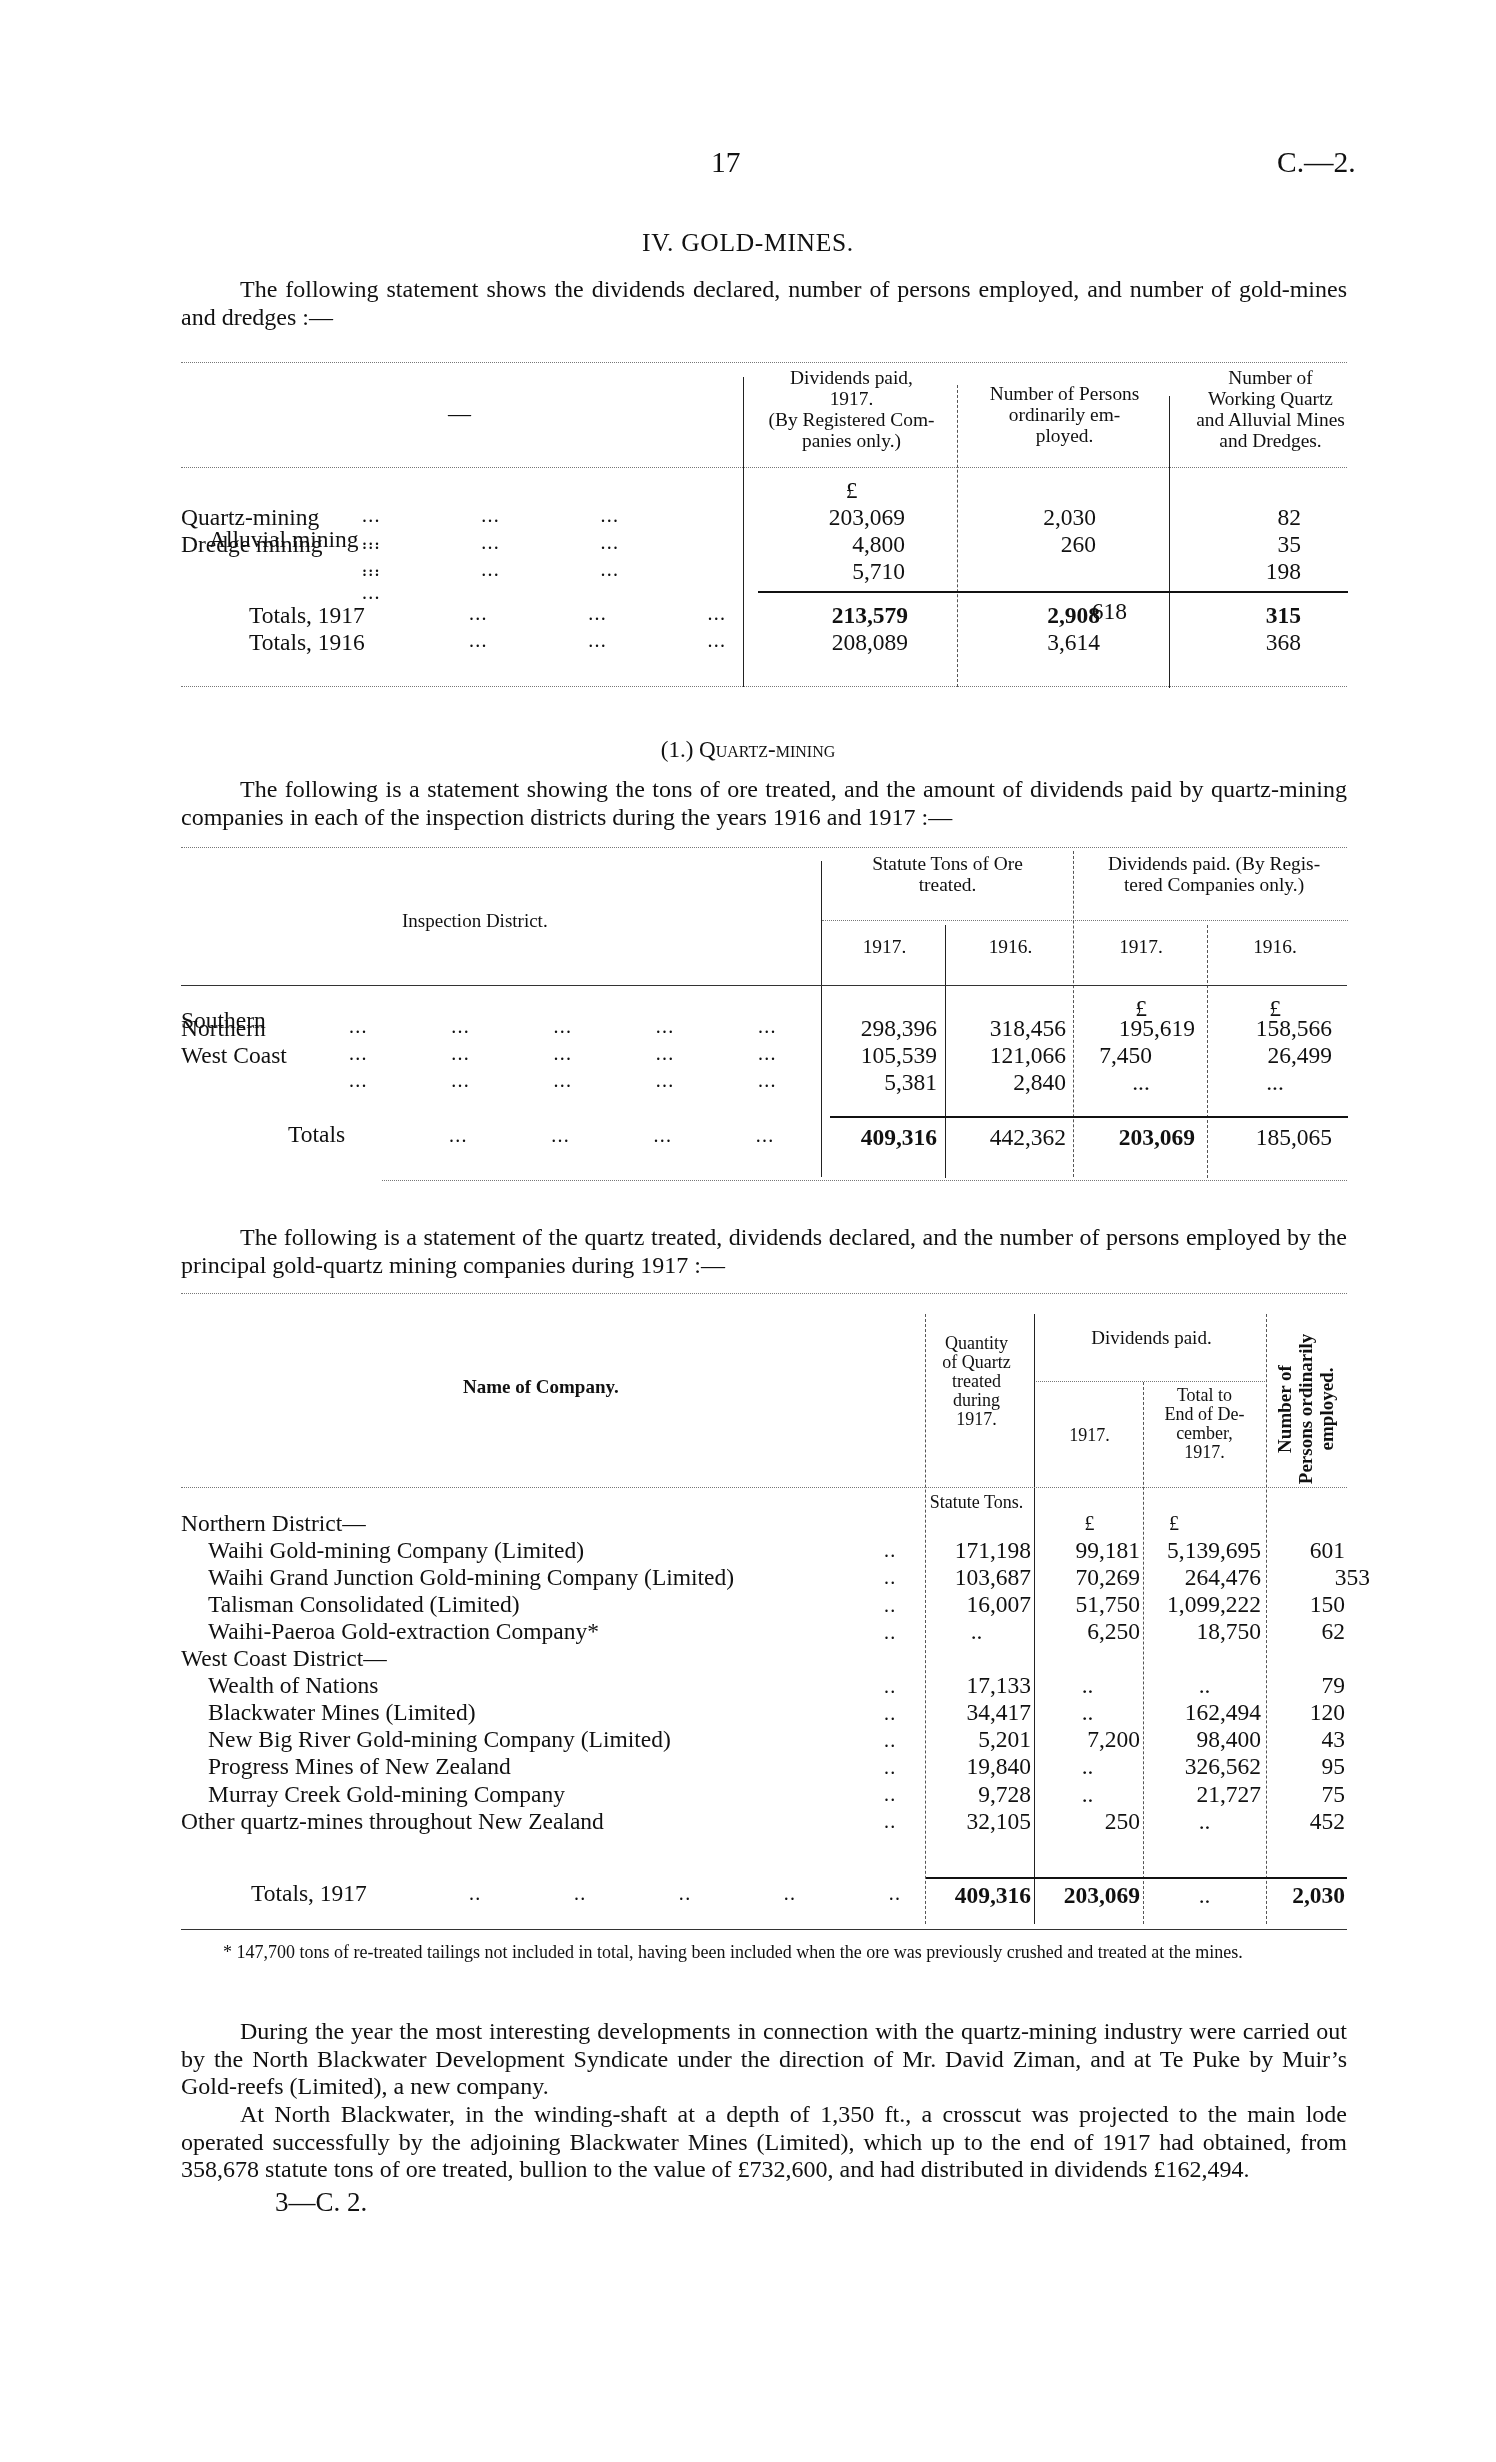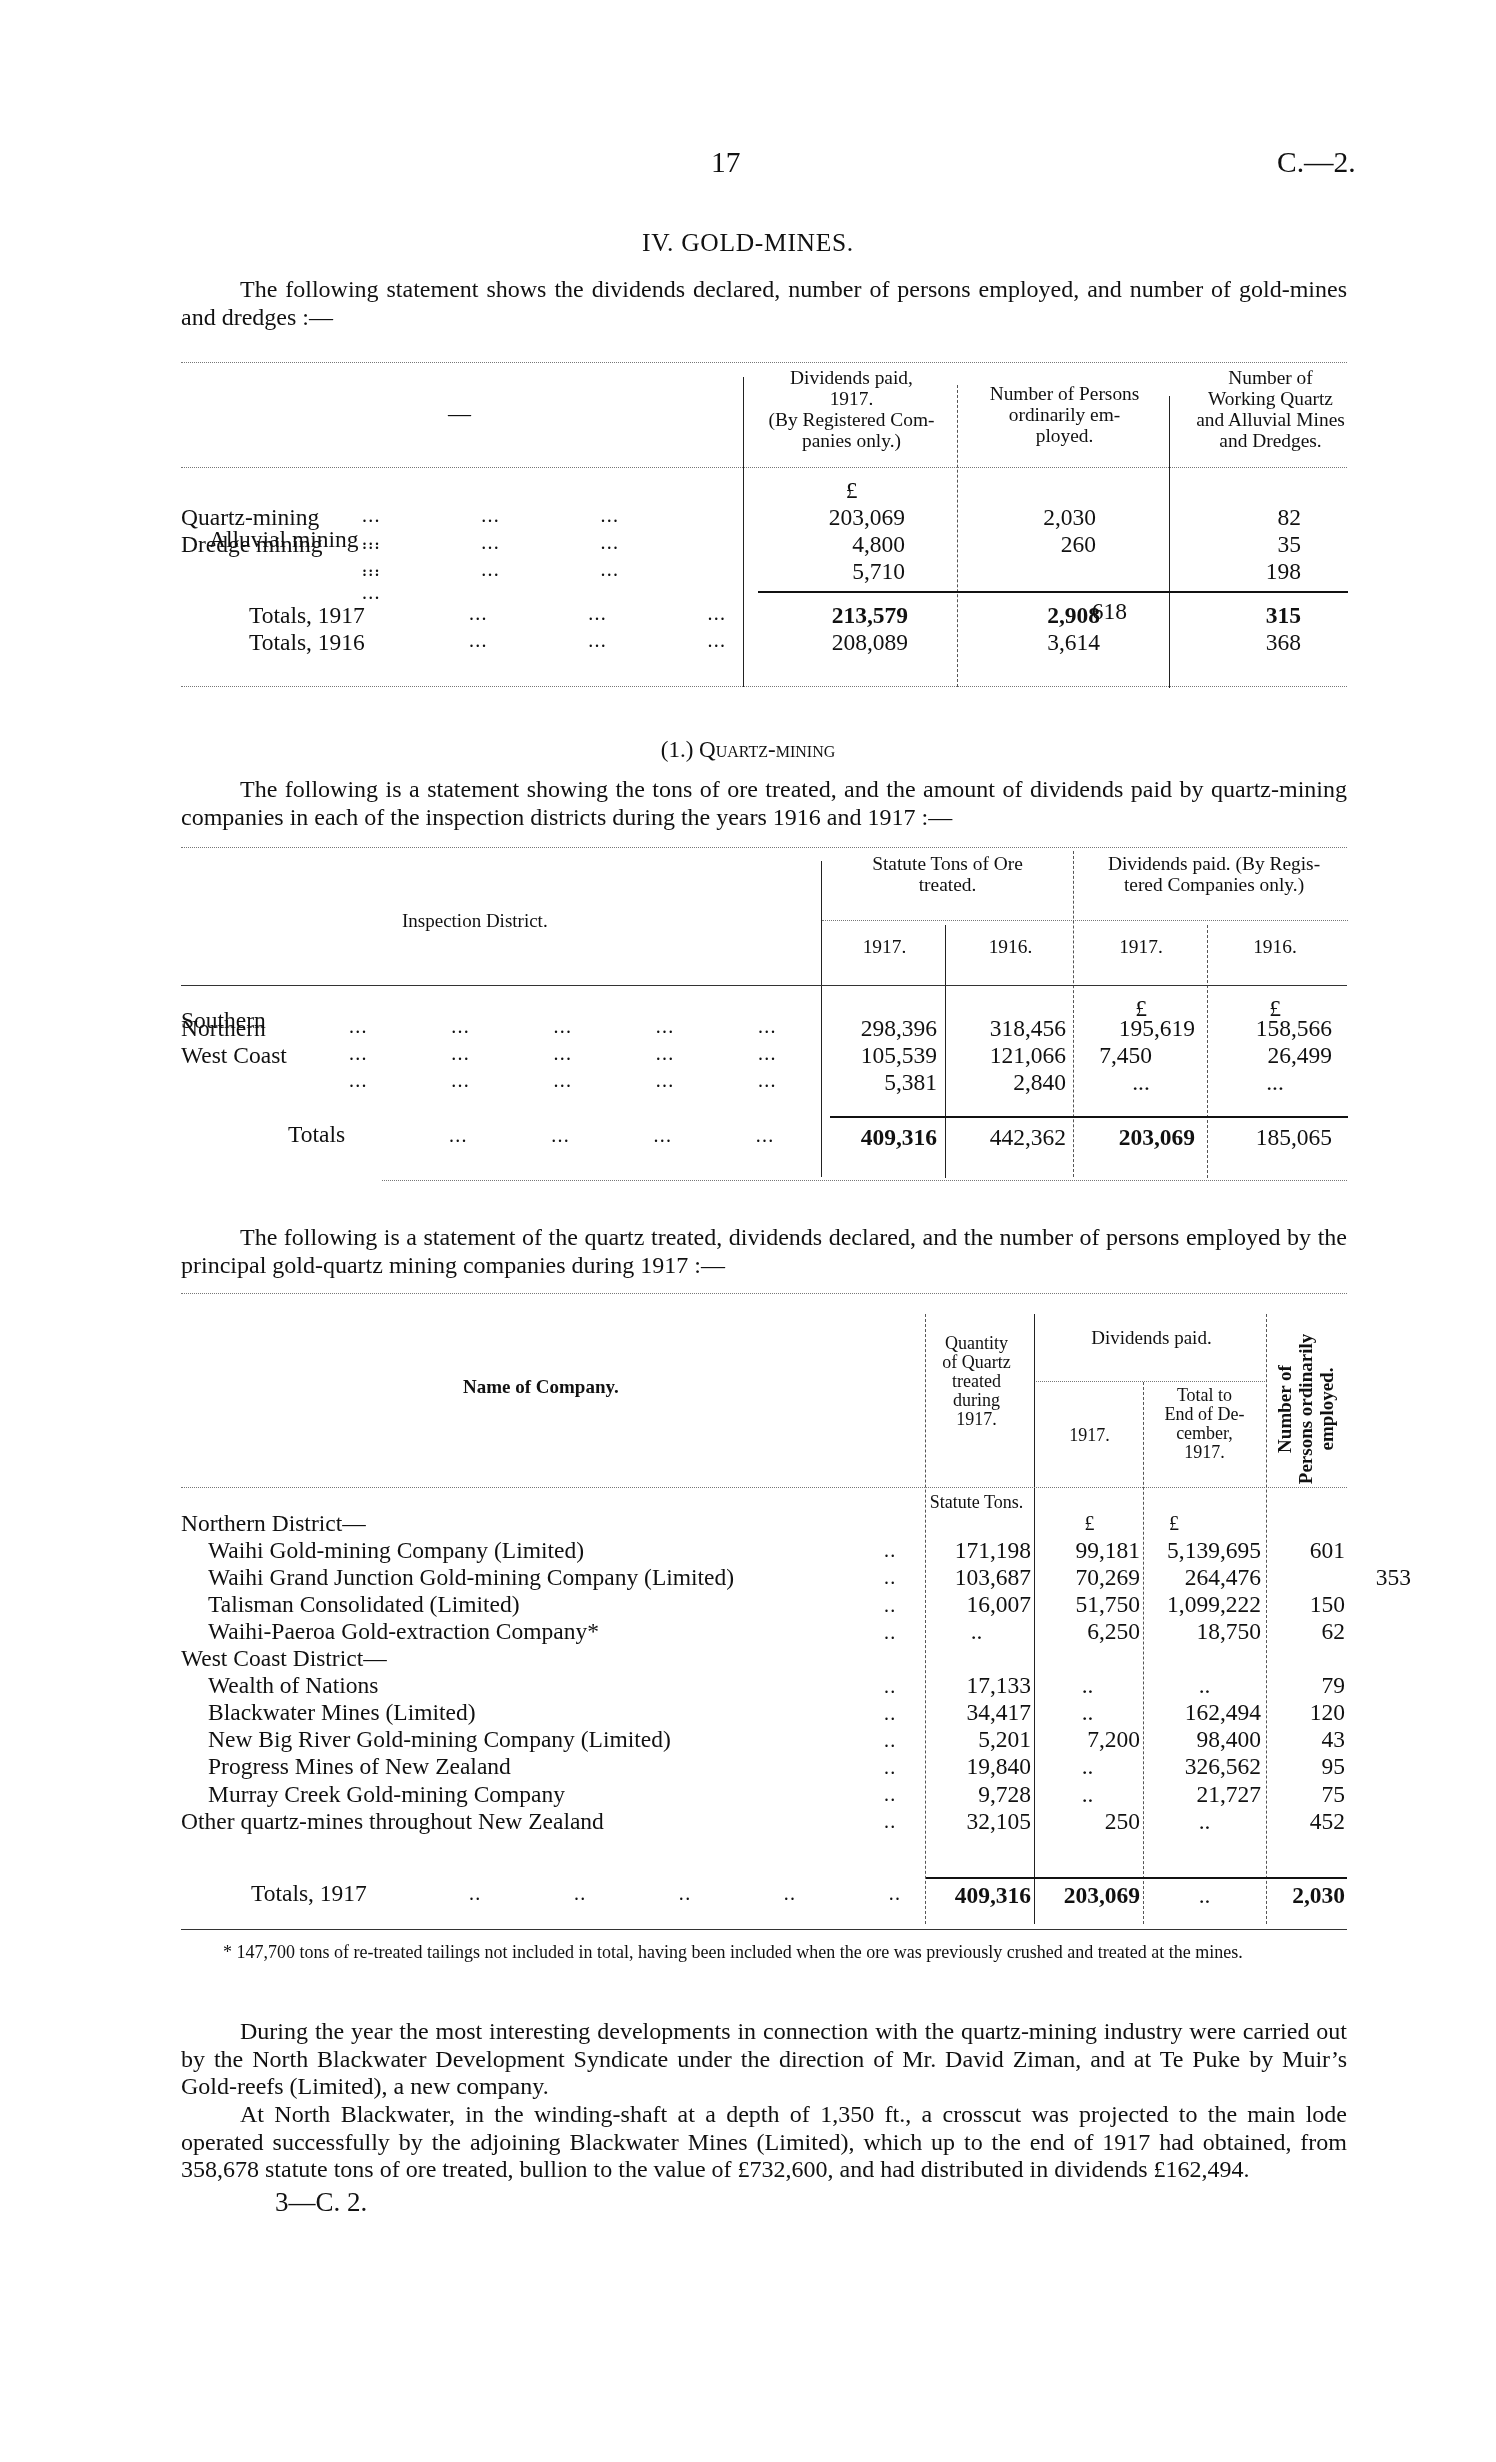--- a/index.html
+++ b/index.html
@@ -212,21 +212,21 @@
       <div class="dots" style="left: 884px; top: 1539px;">..</div>
       <div class="cell num" style="left: 926px; width: 105px; top: 1537px;">171,198</div>
       <div class="cell num" style="left: 1034px; width: 106px; top: 1537px;">99,181</div>
       <div class="cell num" style="left: 1144px; width: 117px; top: 1537px;">5,139,695</div>
       <div class="cell num" style="left: 1267px; width: 78px; top: 1537px;">601</div>
       <div class="cell" style="left: 208px; top: 1564px;">Waihi Grand Junction Gold-mining Company (Limited)</div>
       <div class="dots" style="left: 884px; top: 1566px;">..</div>
       <div class="cell num" style="left: 926px; width: 105px; top: 1564px;">103,687</div>
       <div class="cell num" style="left: 1034px; width: 106px; top: 1564px;">70,269</div>
       <div class="cell num" style="left: 1144px; width: 117px; top: 1564px;">264,476</div>
-      <div class="cell num" style="left: 1333px; width: 78px; top: 1564px;">353</div>
+      <div class="cell num" style="left: 1292px; width: 78px; top: 1564px;">353</div>
       <div class="cell" style="left: 208px; top: 1591px;">Talisman Consolidated (Limited)</div>
       <div class="dots" style="left: 884px; top: 1594px;">..</div>
       <div class="cell num" style="left: 926px; width: 105px; top: 1591px;">16,007</div>
       <div class="cell num" style="left: 1034px; width: 106px; top: 1591px;">51,750</div>
       <div class="cell num" style="left: 1144px; width: 117px; top: 1591px;">1,099,222</div>
       <div class="cell num" style="left: 1267px; width: 78px; top: 1591px;">150</div>
       <div class="cell" style="left: 208px; top: 1618px;">Waihi-Paeroa Gold-extraction Company*</div>
       <div class="dots" style="left: 884px; top: 1621px;">..</div>
       <div class="cell ctr" style="left: 926px; width: 101px; top: 1618px;">..</div>
       <div class="cell num" style="left: 1034px; width: 106px; top: 1618px;">6,250</div>

